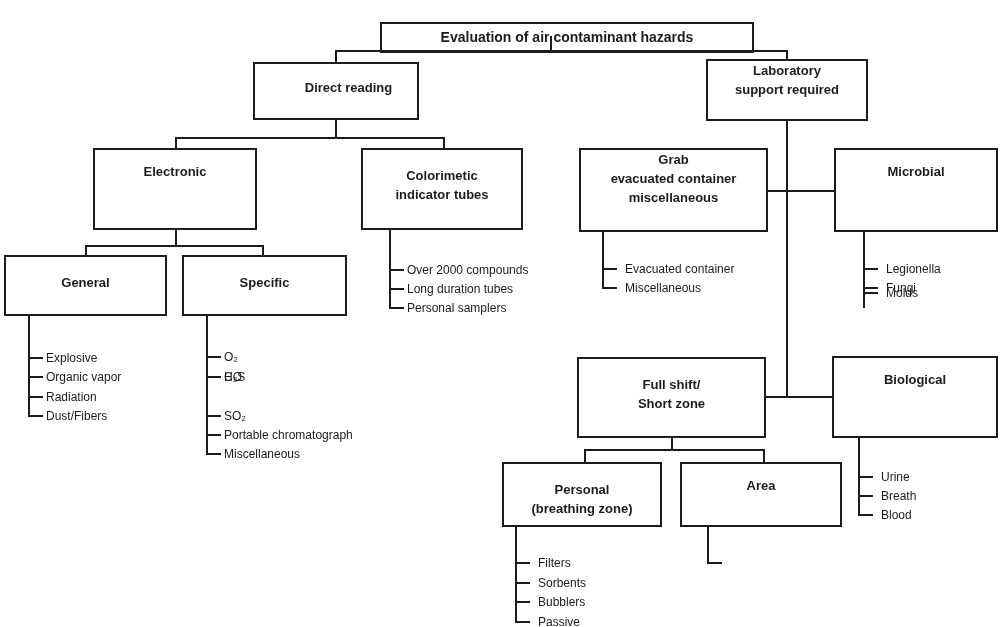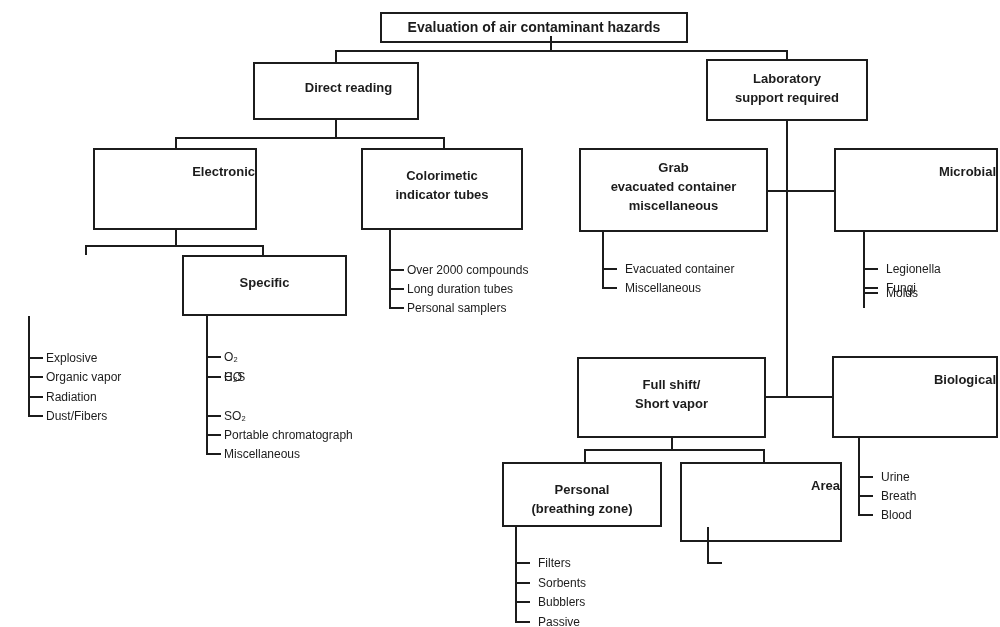--- a/index.html
+++ b/index.html
@@ -6,23 +6,23 @@
   .canvas{
     position:relative;width:1000px;height:627px;background:#ffffff;
     font-family:"Liberation Sans",sans-serif;color:#1c1c1c;overflow:hidden;
   }
   .box{
     position:absolute;box-sizing:border-box;border:2px solid #1c1c1c;background:#ffffff;
     display:flex;justify-content:center;align-items:flex-start;
     font-weight:bold;font-size:13px;line-height:19px;text-align:center;
   }
   .box.center{align-items:center;}
-  .box.pt8{padding-top:8px;}
+  .box.pt8{}
   .box.pt10{padding-top:16px;}
-  .box.pt12{padding-top:12px;justify-content:flex-end;}
+  .box.pt12{padding-top:12px;}
   .box.pt14{padding-top:14px;padding-left:25px;}
   .box .lines span{display:block;}
   .root{font-size:14px;}
   .v{position:absolute;width:2px;background:#1c1c1c;}
   .h{position:absolute;height:2px;background:#1c1c1c;}
   .li{
     position:absolute;display:flex;align-items:center;height:18px;
     font-size:12px;white-space:nowrap;color:#1c1c1c;
   }
   .li .tick{width:15px;height:2px;background:#1c1c1c;flex:none;}
@@ -30,21 +30,21 @@
   .li.gap .lbl{margin-left:8px;}
   .li.multi{height:auto;align-items:flex-start;line-height:19px;}
   .li.multi .tick{margin-top:8px;}
   .li.multi .lbl span{display:block;}
 </style>
 </head>
 <body>
 
 <div class="canvas">
 
-  <div class="box center root" style="left:380px;top:12px;width:308px;height:31px">
+  <div class="box center root" style="left:380px;top:22px;width:374px;height:31px">
     <span>Evaluation of air contaminant hazards</span>
   </div>
 
   <div class="box pt14" style="left:253px;top:62px;width:166px;height:58px">
     <span>Direct reading</span>
   </div>
 
   <div class="box pt8" style="left:706px;top:59px;width:162px;height:62px">
     <div class="lines">
       <span>Laboratory</span>
@@ -56,56 +56,59 @@
     <span>Electronic</span>
   </div>
 
   <div class="box pt10" style="left:361px;top:148px;width:162px;height:82px">
     <div class="lines">
       <span>Colorimetic</span>
       <span>indicator tubes</span>
     </div>
   </div>
 
+  <div class="box pt10" style="left:4px;top:255px;width:163px;height:61px">
+    <span>General</span>
+  </div>
 
   <div class="box pt10" style="left:182px;top:255px;width:165px;height:61px">
     <span>Specific</span>
   </div>
 
   <div class="box pt8" style="left:579px;top:148px;width:189px;height:84px">
     <div class="lines">
       <span>Grab</span>
       <span>evacuated container</span>
       <span>miscellaneous</span>
     </div>
   </div>
 
   <div class="box pt12" style="left:834px;top:148px;width:164px;height:84px">
     <span>Microbial</span>
   </div>
 
   <div class="box pt10" style="left:577px;top:357px;width:189px;height:81px">
     <div class="lines">
       <span>Full shift/</span>
-      <span>Short vapor</span>
+      <span>Short zone</span>
     </div>
   </div>
 
   <div class="box pt12" style="left:832px;top:356px;width:166px;height:82px">
     <span>Biological</span>
   </div>
 
   <div class="box pt10" style="left:502px;top:462px;width:160px;height:65px">
     <div class="lines">
       <span>Personal</span>
       <span>(breathing zone)</span>
     </div>
   </div>
 
-  <div class="box pt12" style="left:680px;top:462px;width:162px;height:80px">
+  <div class="box pt12" style="left:680px;top:462px;width:162px;height:65px">
     <span>Area</span>
   </div>
 
   <div class="v" style="left:550px;top:36px;height:16px"></div>
   <div class="h" style="left:335px;top:50px;width:453px"></div>
   <div class="v" style="left:335px;top:50px;height:12px"></div>
   <div class="v" style="left:786px;top:50px;height:9px"></div>
 
   <div class="v" style="left:335px;top:120px;height:19px"></div>
   <div class="h" style="left:175px;top:137px;width:270px"></div>

